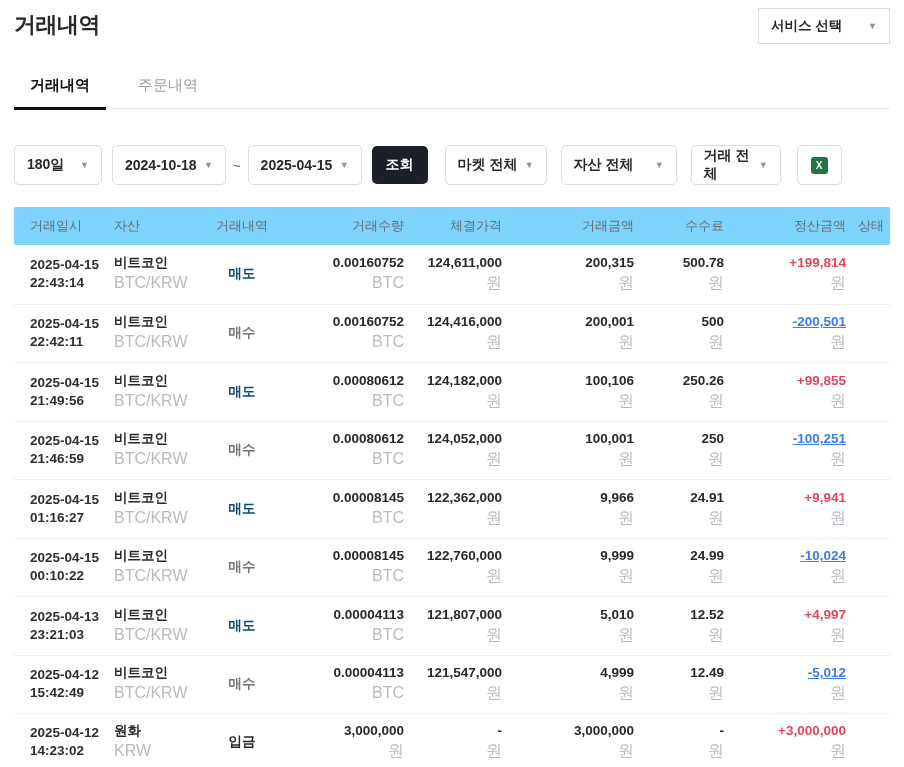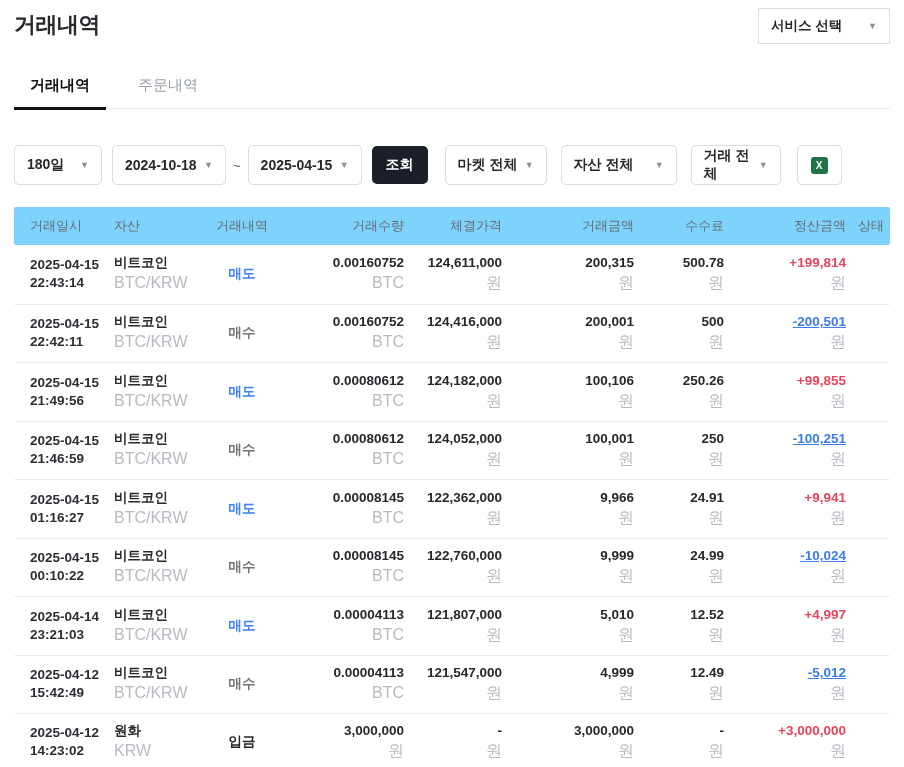--- a/index.html
+++ b/index.html
@@ -52,21 +52,21 @@
   .c6 { width:132px; text-align:right; }
   .c7 { width:90px;  text-align:right; }
   .c8 { width:122px; text-align:right; }
   .c9 { width:44px;  text-align:right; padding-right:6px; }
 
   .l1 { font-size:13.5px; font-weight:700; line-height:1.35; color:#26282c; }
   .l2 { font-size:16px; line-height:1.3; color:#b7bbc1; margin-top:1px; }
   .c1 .l1, .c1 .l2 { font-weight:600; color:#2b2e33; font-size:13.5px; }
   .c2 .l2 { font-weight:400; }
   .type { font-size:13.5px; font-weight:700; }
-  .t-sell { color:#3b82f6; }
+  .t-sell { color:#0c4a6e; }
   .t-buy  { color:#737373; }
   .t-none { color:#26282c; }
   .s-plus  { color:#e5465c; }
   .s-minus { color:#3b7ce8;text-decoration:underline; }
 </style>
 </head>
 <body>
 
 <div class="page">
 
@@ -327,21 +327,21 @@
             <div class="l2">원</div>
           </div>
           <div class="cell c8">
             <div class="l1 s-minus">-10,024</div>
             <div class="l2">원</div>
           </div>
           <div class="cell c9"></div>
         </div>
         <div class="row">
           <div class="cell c1">
-            <div class="l1">2025-04-14</div>
+            <div class="l1">2025-04-13</div>
             <div class="l1">23:21:03</div>
           </div>
           <div class="cell c2">
             <div class="l1">비트코인</div>
             <div class="l2">BTC/KRW</div>
           </div>
           <div class="cell c3">
             <div class="type t-sell">매도</div>
           </div>
           <div class="cell c4">

